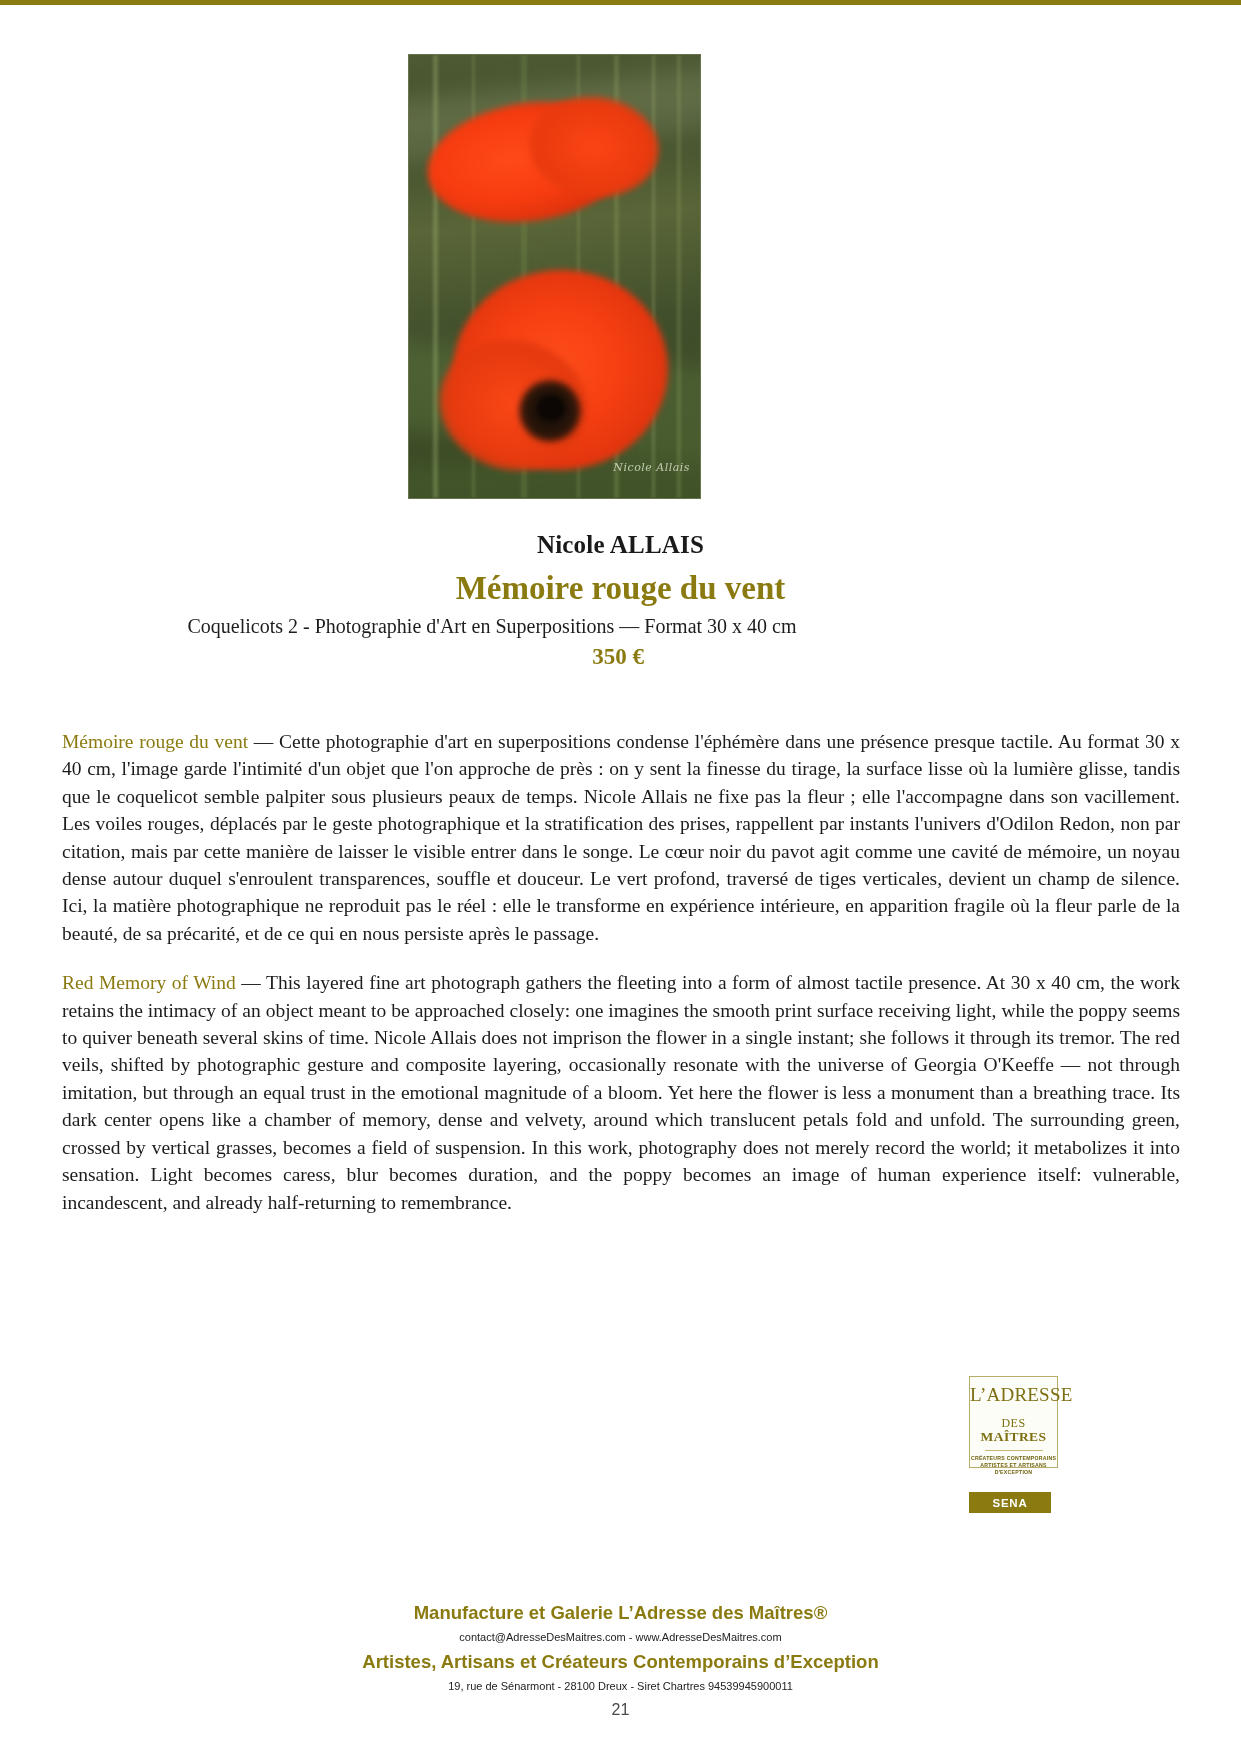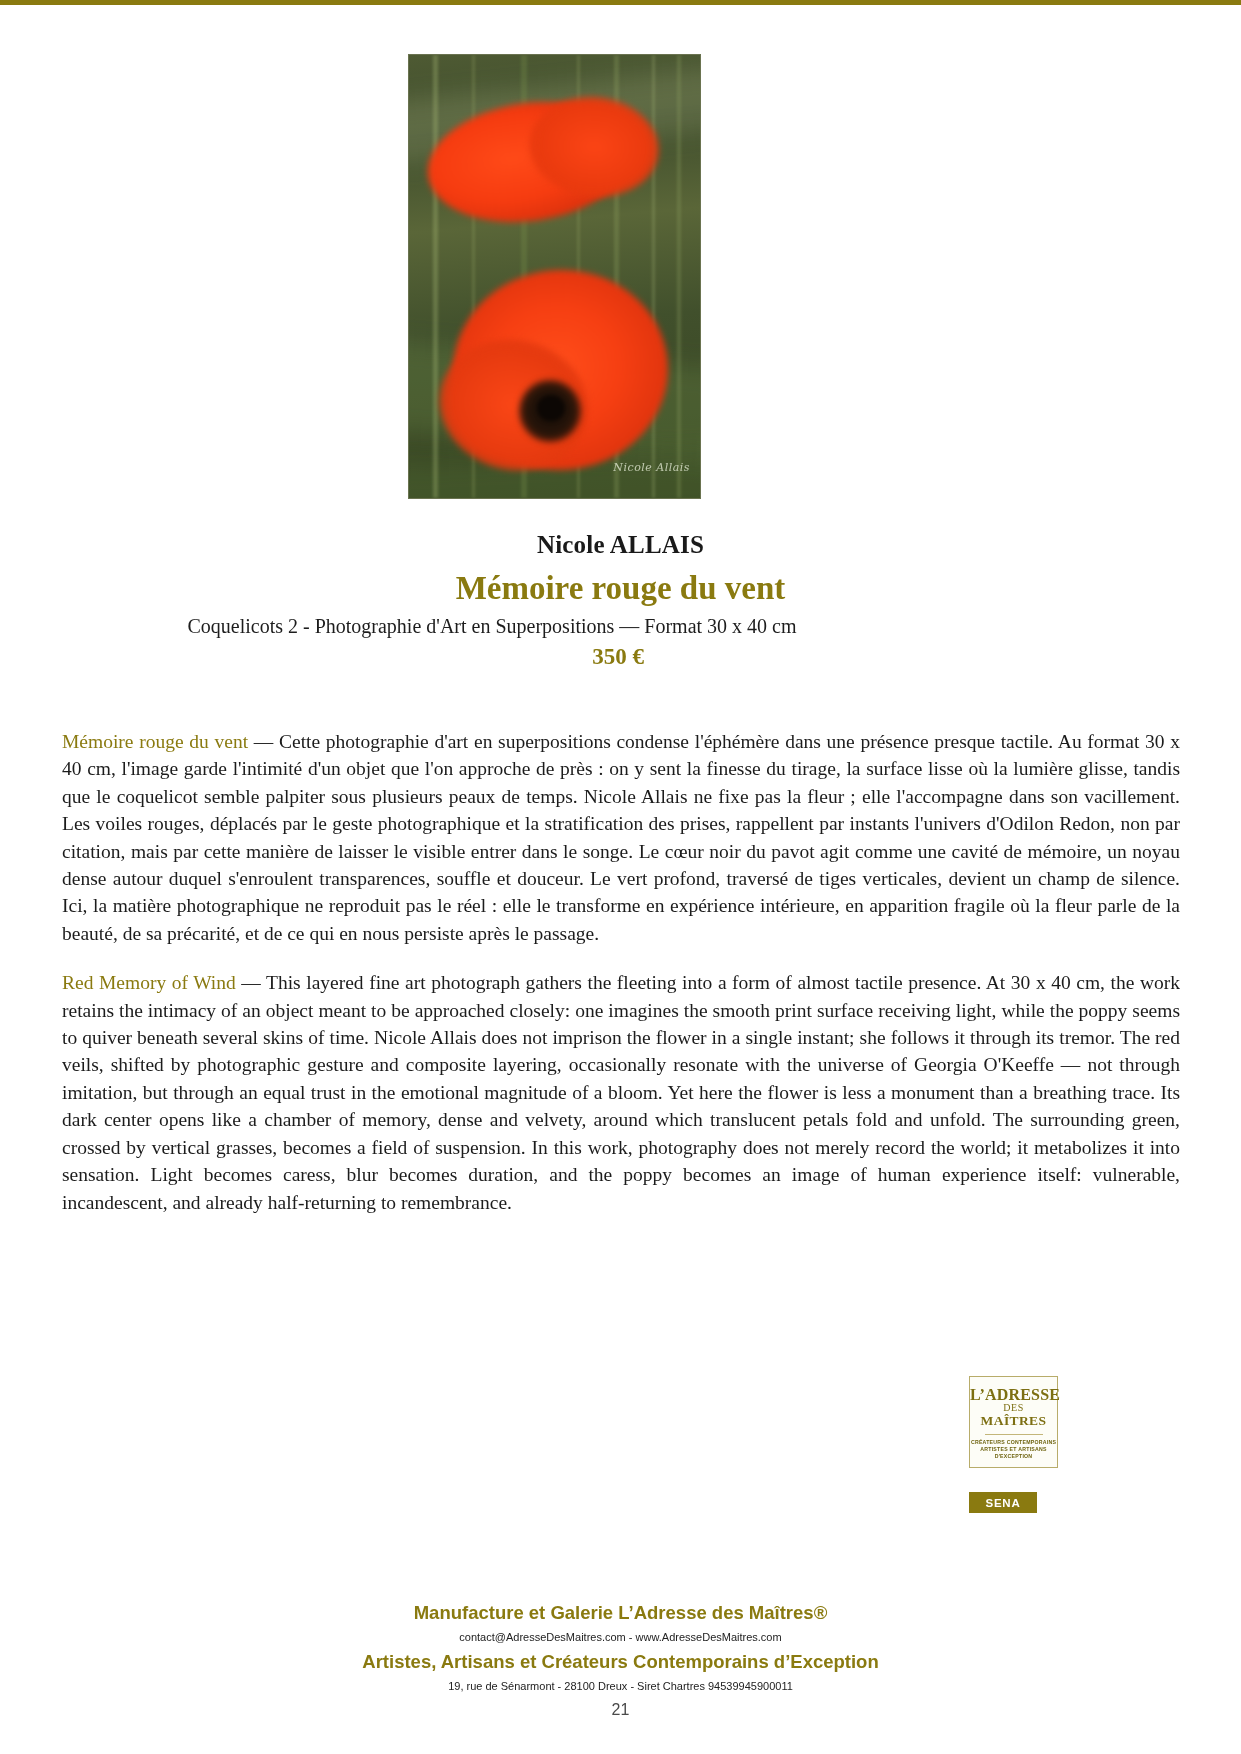--- a/index.html
+++ b/index.html
@@ -131,28 +131,28 @@
   
   .logo-box{
     position:absolute;left:969px;top:1376px;width:89px;height:92px;
     border:1px solid #b8ac6a;background:#fdfdf7;
     text-align:center;
     font-family:"Liberation Serif", serif;
     color:#7d6f12;
     box-sizing:border-box;
     padding-top:10px;
   }
-  .logo-l1{font-size:16px;font-weight:bold;letter-spacing:.2px;line-height:15px;}
-  .logo-l2{font-size:10px;letter-spacing:.5px;line-height:11px;}
+  .logo-l1{font-size:19px;font-weight:normal;letter-spacing:.2px;line-height:15px;}
+  .logo-l2{font-size:12px;letter-spacing:.5px;line-height:11px;margin-top:16px;}
   .logo-l3{font-size:13.5px;font-weight:bold;letter-spacing:.4px;line-height:16px;}
   .logo-rule{width:58px;height:1px;background:#c3b679;margin:5px auto 4px;}
   .logo-sm{font-size:5.2px;line-height:7.2px;letter-spacing:.25px;color:#6e6310;
            font-family:"Liberation Sans", sans-serif;font-weight:bold;}
   .sena{
-    position:absolute;left:969px;top:1492px;width:68px;height:21px;
+    position:absolute;left:969px;top:1492px;width:82px;height:21px;
     background:#8a7a10;color:#ffffff;
     font-family:"Liberation Sans", sans-serif;
     font-size:11.5px;font-weight:bold;letter-spacing:.8px;
     display:flex;align-items:center;justify-content:center;
     box-sizing:border-box;
   }
 </style>
 </head>
 <body>
 

